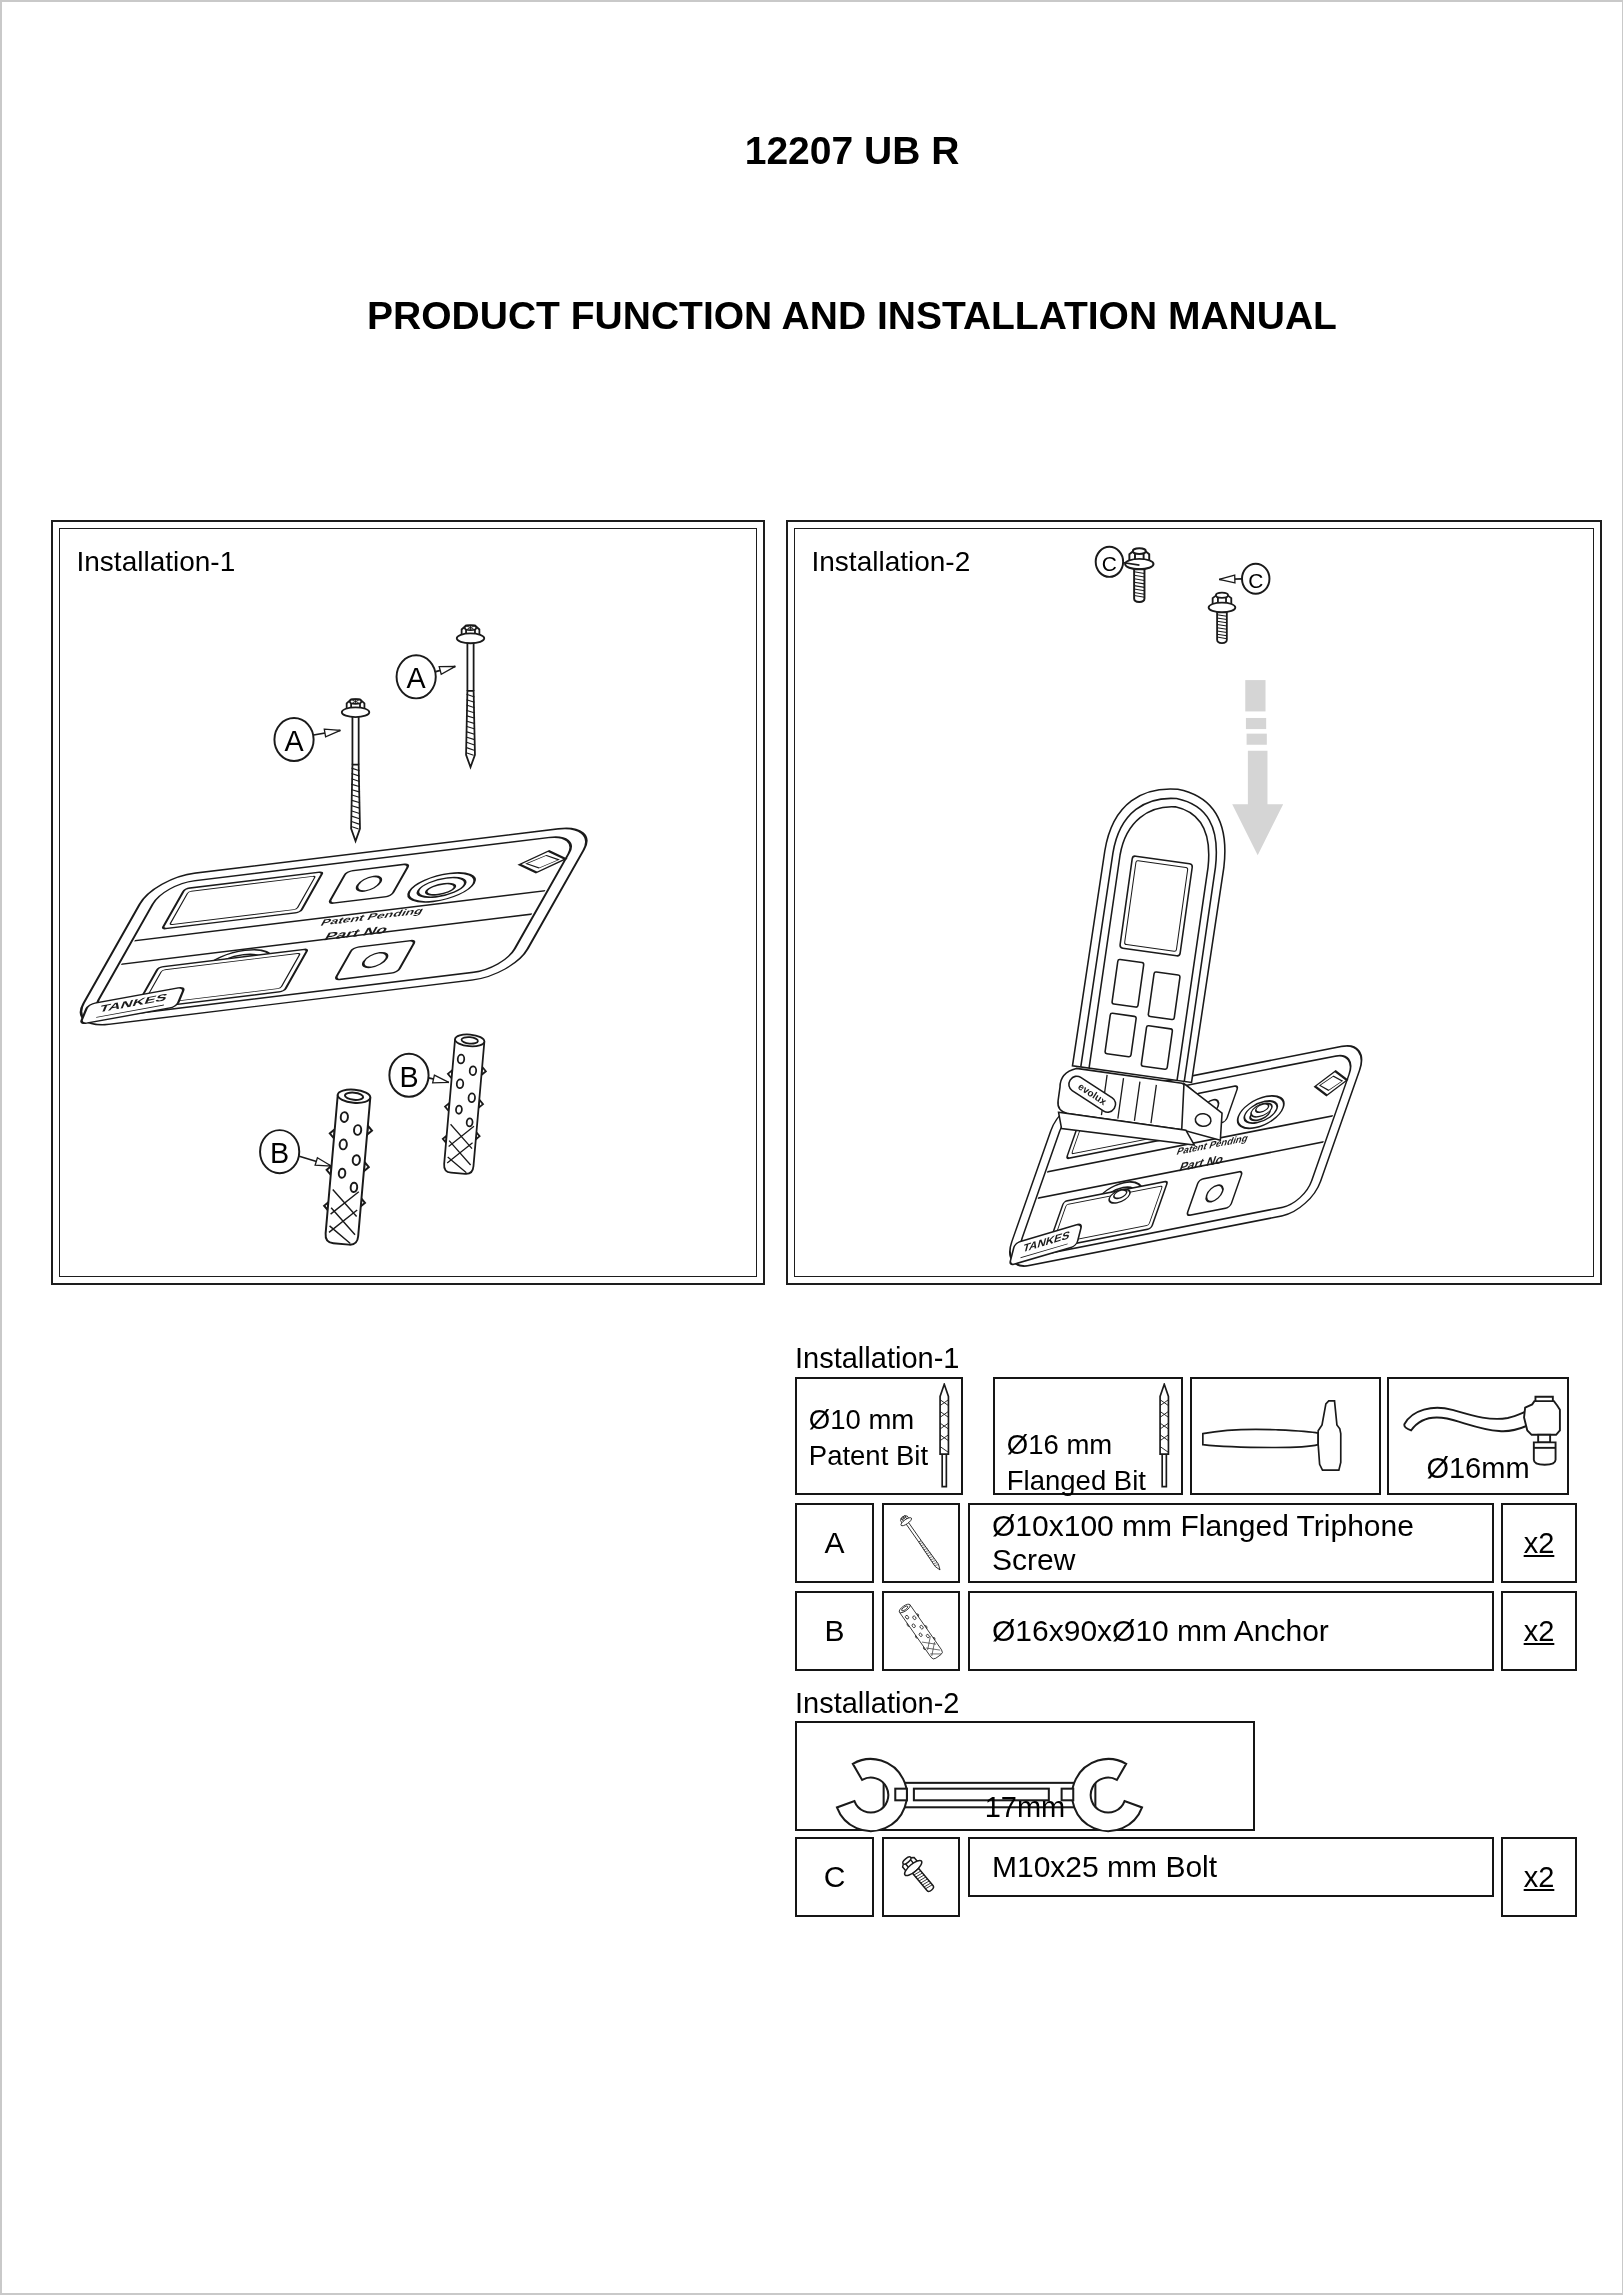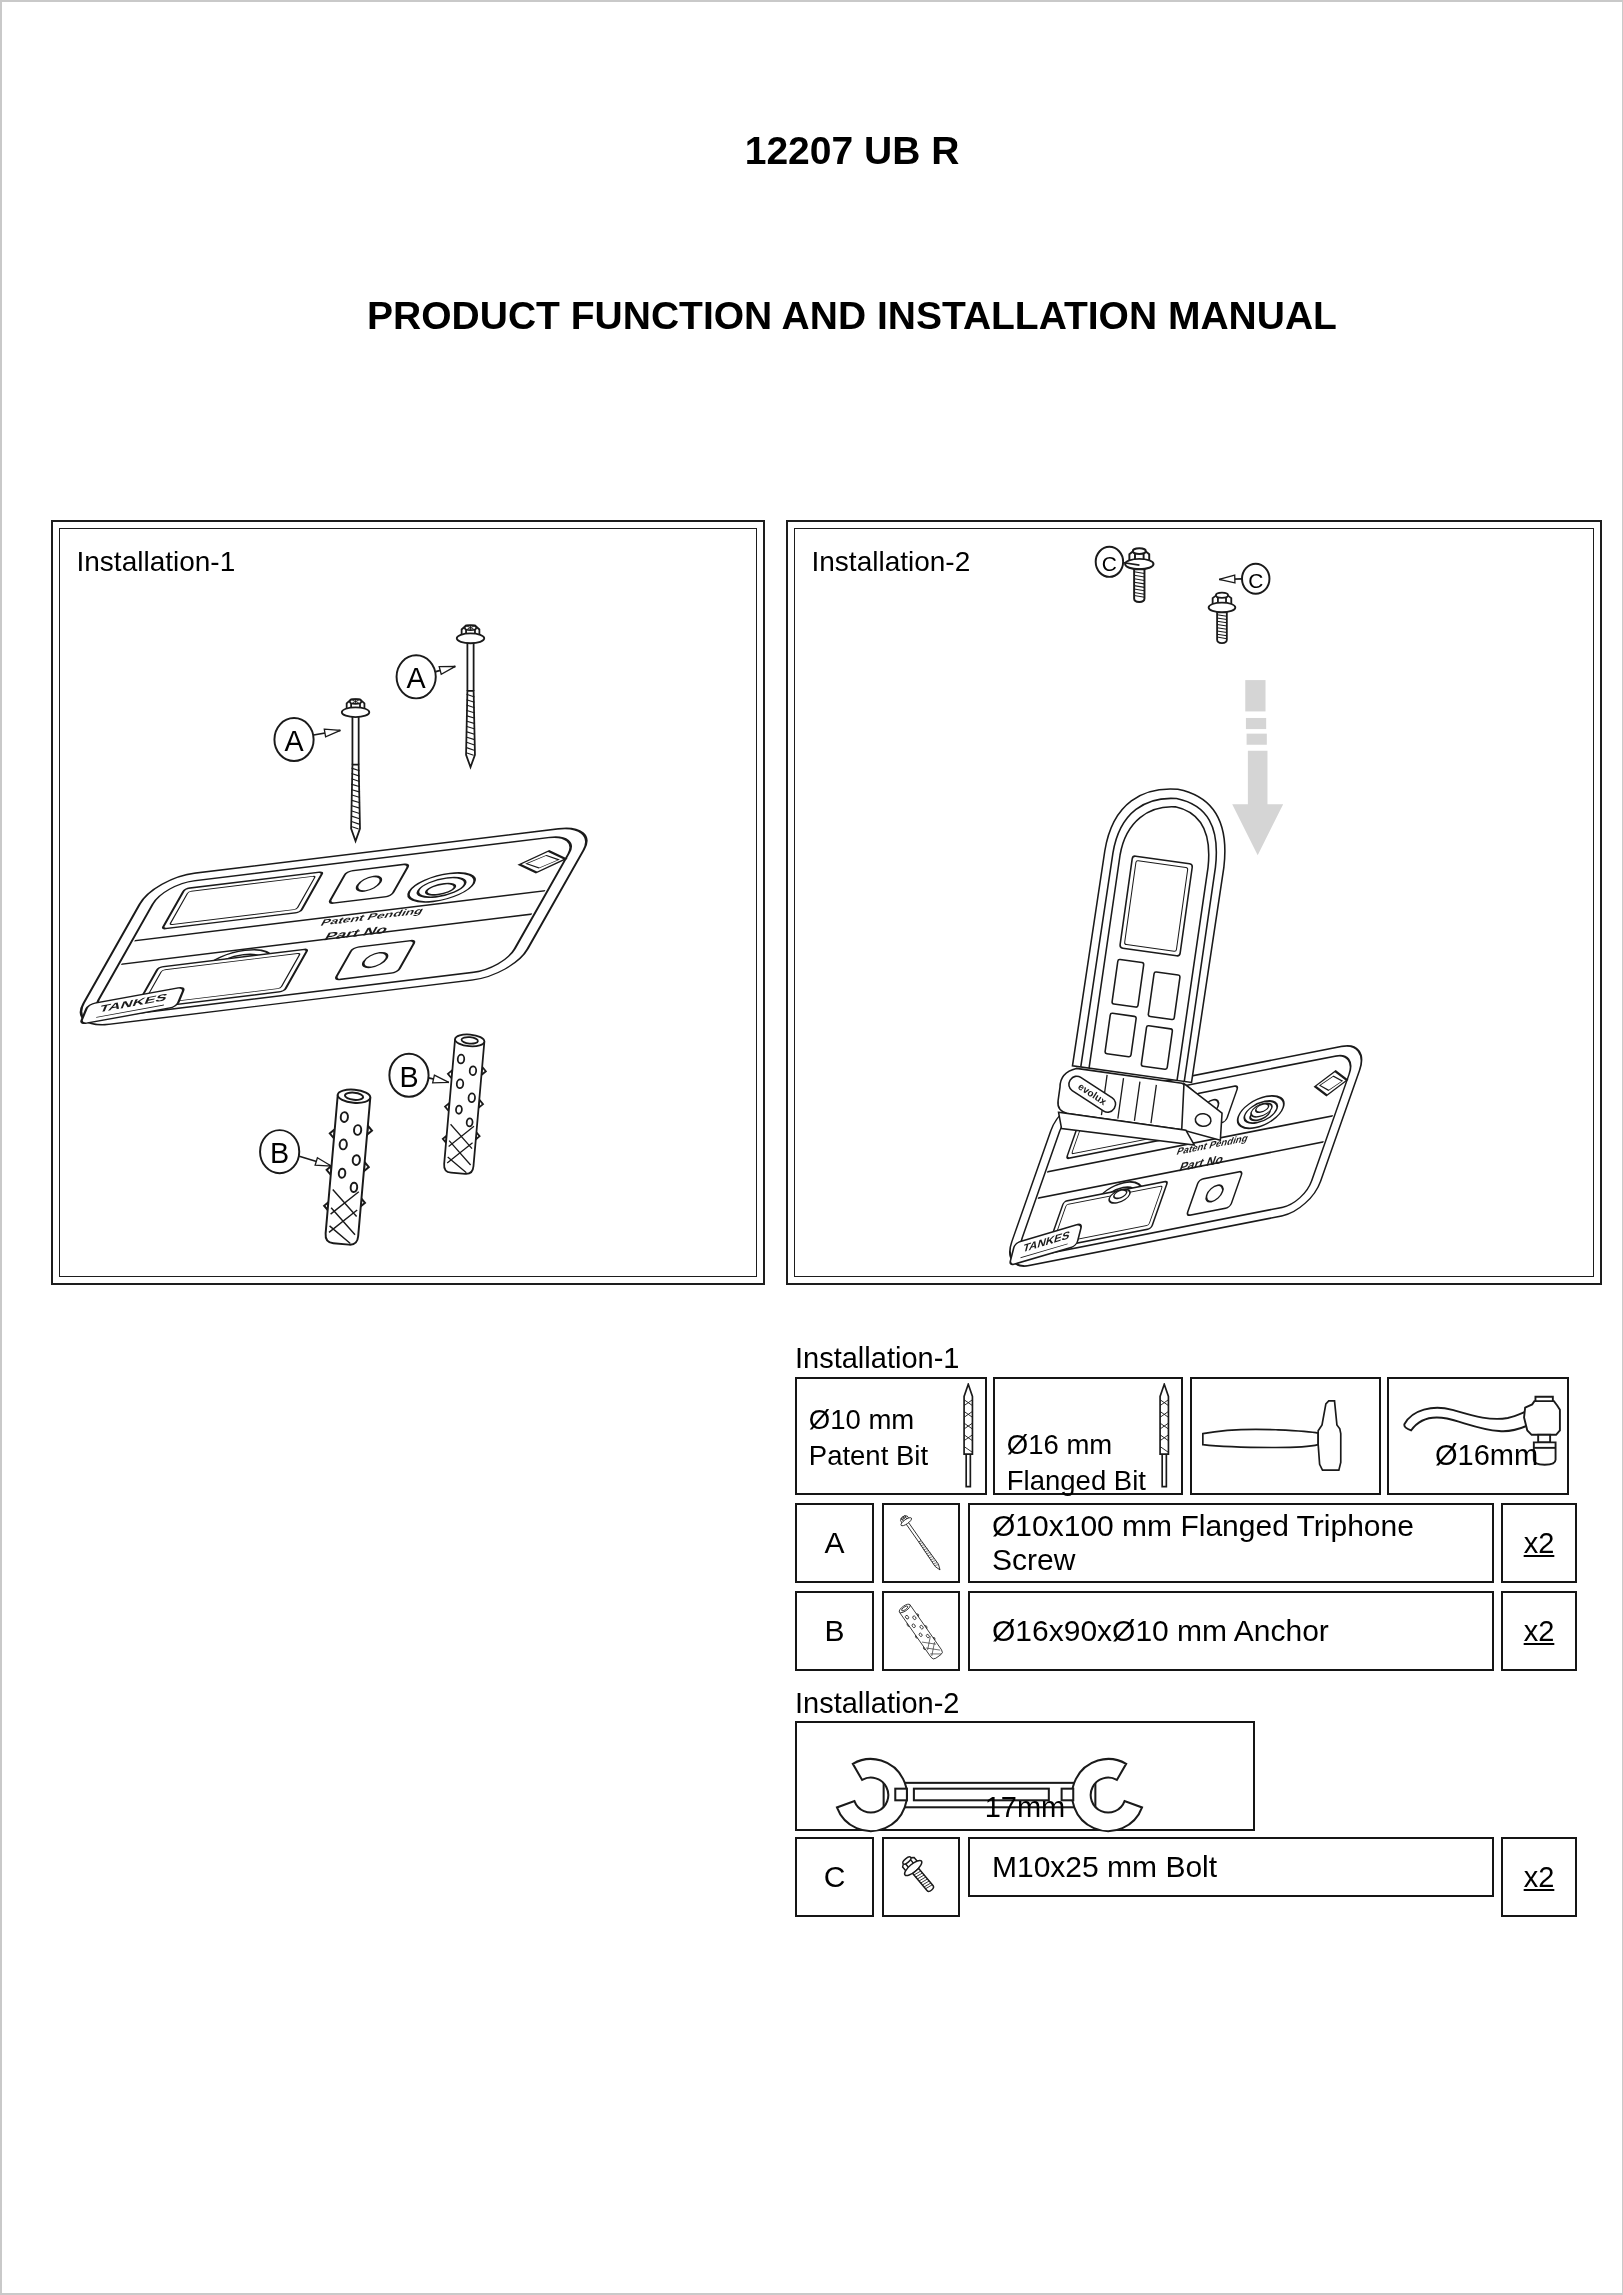--- a/index.html
+++ b/index.html
@@ -13,21 +13,21 @@
   #p1{left:49px;top:518px;width:710px;height:761px;}
   #p2{left:784px;top:518px;width:812px;height:761px;}
   .panel-inner{position:absolute;inset:5.9px;border:1.3px solid #1d1d1d;}
   .panel-label{position:absolute;left:23.5px;top:23.5px;font-size:28px;}
   .panel-svg{position:absolute;inset:0;width:100%;height:100%;}
 
   .sec-heading{position:absolute;font-size:29px;}
   .sh1{left:793px;top:1340px}.sh2{left:793px;top:1685px}
 
   .box{position:absolute;border:2.6px solid #151515;background:#fff;box-sizing:border-box;}
-  .tb1{left:793px;top:1375px;width:192px;height:118px;padding-left:24px;}
+  .tb1{left:793px;top:1375px;width:168px;height:118px;padding-left:24px;}
   .tb2{left:991px;top:1375px;width:190px;height:118px;padding-left:48px;}
   .tb3{left:1188px;top:1375px;width:191px;height:118px;}
   .tb4{left:1385px;top:1375px;width:182px;height:118px;}
 
   .ra-key{left:793px;top:1501px;width:79px;height:80px;}
   .ra-icon{left:880px;top:1501px;width:78px;height:80px;}
   .ra-desc{left:966px;top:1501px;width:526px;height:80px;}
   .ra-qty{left:1499px;top:1501px;width:76px;height:80px;}
   .rb-key{left:793px;top:1589px;width:79px;height:80px;}
   .rb-icon{left:880px;top:1589px;width:78px;height:80px;}
@@ -40,21 +40,21 @@
   .rc-qty{left:1499px;top:1835px;width:76px;height:80px;}
 
   .key-cell{display:flex;align-items:center;justify-content:center;font-size:30px;}
   .desc-cell{display:flex;align-items:center;padding-left:22px;font-size:30px;}
   .qty-cell{display:flex;align-items:center;justify-content:center;font-size:29px;text-decoration:underline;}
   .icon-cell{display:flex;align-items:center;justify-content:center;}
   .tool-line{position:absolute;left:11.8px;font-size:27.5px;}
   .tl1a{top:25px}.tl1b{top:61px}.tl2a{top:50px}.tl2b{top:86px}
   .bit-svg{position:absolute;right:10.5px;top:3.9px;height:107px;}
   .hammer-wrap{display:flex;align-items:center;justify-content:center;height:100%;}
-  .tool4-label{position:absolute;bottom:21px;left:0;width:100%;text-align:left;font-size:29px;margin-left:46px;}
+  .tool4-label{position:absolute;bottom:8px;left:0;width:100%;text-align:center;font-size:29px;}
   .ratchet-svg{position:absolute;left:9.2px;top:7.8px;width:163px;}
   .ow-svg{position:absolute;left:18.3px;top:10.5px;width:349px;}
   .wrench-label{position:absolute;bottom:5.2px;left:0;width:100%;text-align:center;font-size:29px;}
   .tilt{transform:rotate(-35deg);}
   svg text{font-family:"Liberation Sans",sans-serif;}
 </style>
 </head>
 <body>
 
 <div class="page">

